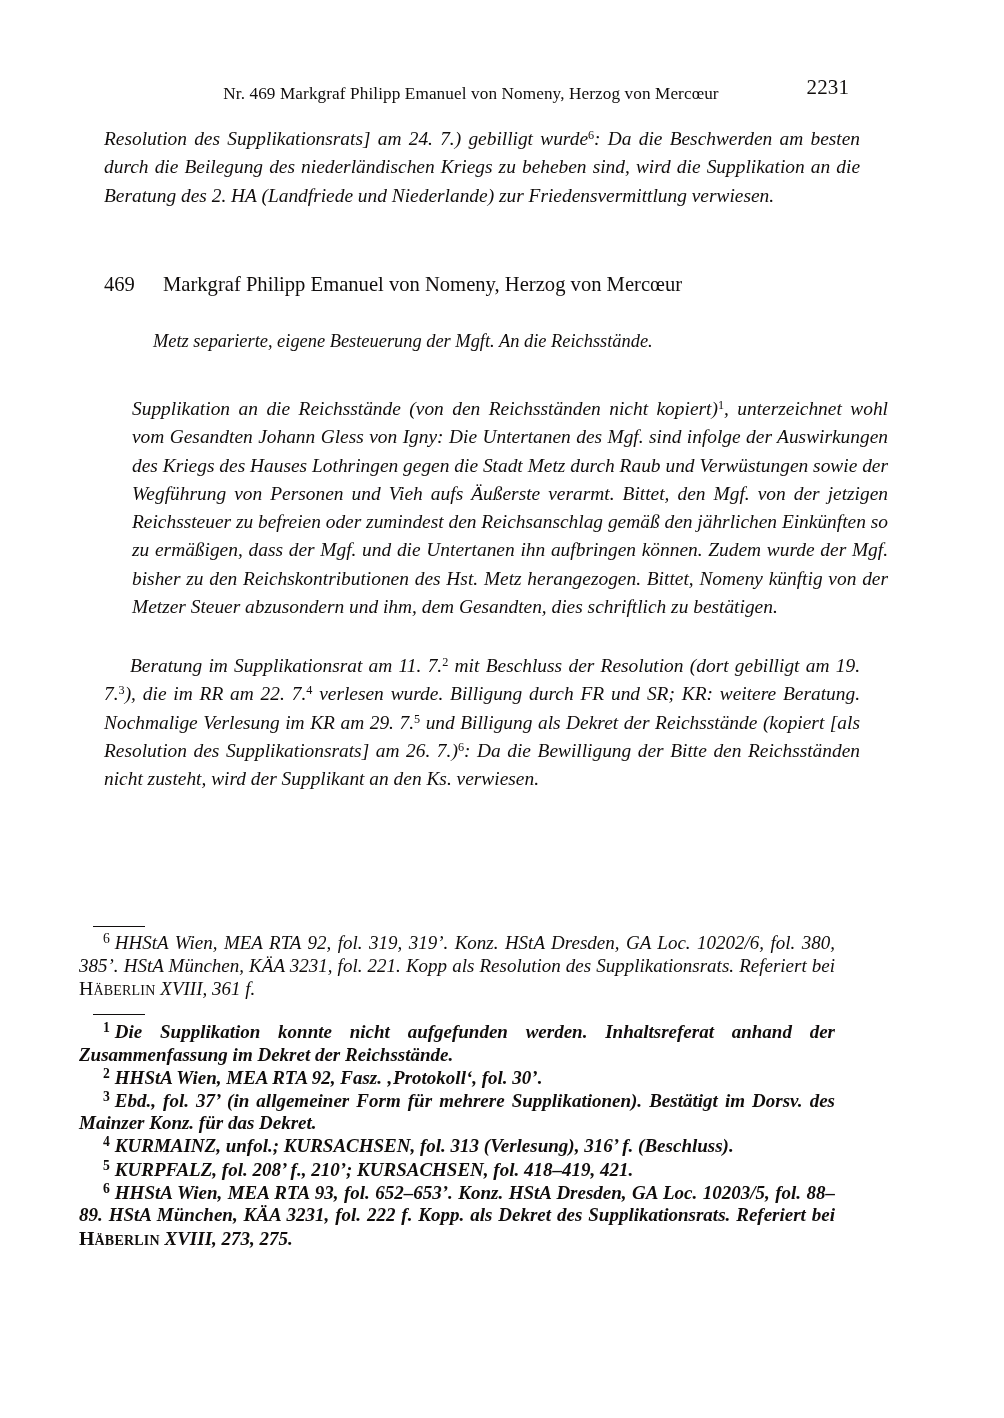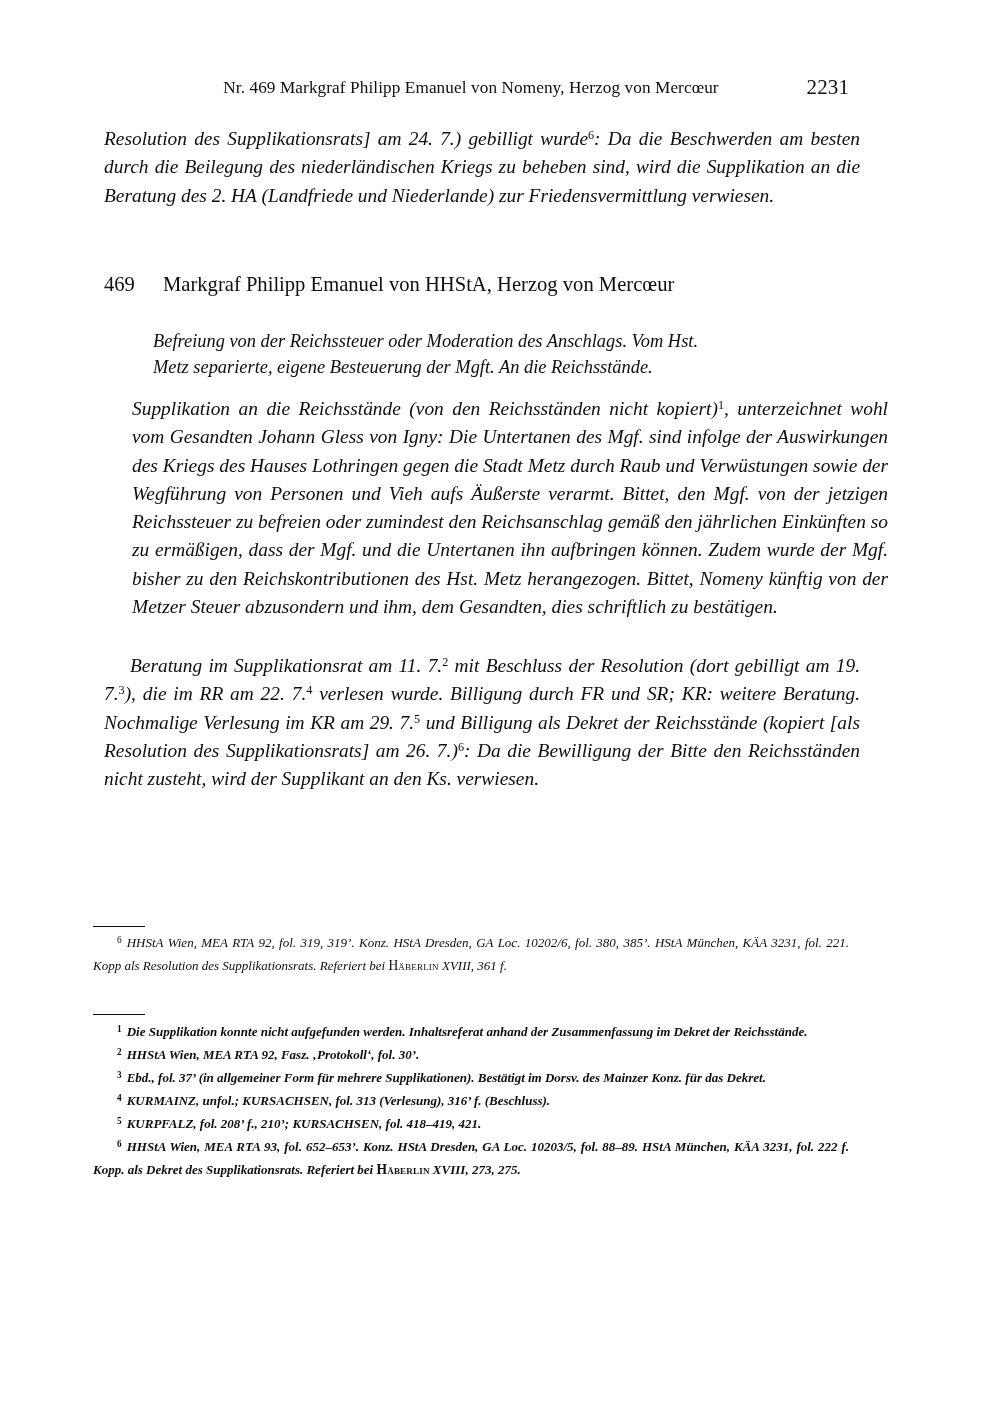--- a/index.html
+++ b/index.html
@@ -22,21 +22,21 @@
   }
 
   
   .running-head {
     position: absolute;
     left: 93px;
     top: 78px;
     width: 756px;
     height: 26px;
     display: flex;
-    align-items: flex-start;
+    align-items: flex-end;
     justify-content: center;
     font-size: 17.2px;
     letter-spacing: 0.1px;
   }
   .running-head .rh-title {
     white-space: nowrap;
   }
   .running-head .rh-folio {
     position: absolute;
     right: 0;
@@ -111,24 +111,24 @@
     left: 93px;
     width: 52px;
     height: 0;
     border-top: 1.3px solid #100d0c;
   }
   .fn-rule-1 { top: 926px; }
   .fn-rule-2 { top: 1014px; }
 
   .fnblock {
     position: absolute;
-    left: 93px;
+    left: 79px;
     width: 756px;
     font-style: italic;
-    font-size: 13px;
+    font-size: 19px;
     line-height: 22.6px;
     text-align: justify;
   }
   .fnblock-1 { top: 932px; }
   .fnblock-2 { top: 1021px; font-weight: bold; }
 
   .fn {
     margin: 0;
     text-indent: 24px;
     text-align: justify;
@@ -162,25 +162,24 @@
   </div>
 
   <div class="col lead-para">
     <p class="body-italic">
       <span>Resolution des Supplikationsrats] am 24. 7.) gebilligt wurde</span><sup class="sup-up">6</sup><span>: Da die Beschwerden am besten durch die Beilegung des niederländischen Kriegs zu beheben sind, wird die Supplikation an die Beratung des 2. HA (Landfriede und Niederlande) zur Friedensvermittlung verwiesen.</span>
     </p>
   </div>
 
   <div class="col section-head">
     <span class="num">469</span>
-    <span class="ttl">Markgraf Philipp Emanuel von HHStA, Herzog von Mercœur</span>
+    <span class="ttl">Markgraf Philipp Emanuel von Nomeny, Herzog von Mercœur</span>
   </div>
 
   <div class="regest" style="position:absolute;">
-    <p>Befreiung von der Reichssteuer oder Moderation des Anschlags. Vom Hst.</p>
     <p class="last">Metz separierte, eigene Besteuerung der Mgft. An die Reichsstände.</p>
   </div>
 
   <div class="col para-1">
     <p class="body-italic">
       <span>Supplikation an die Reichsstände (von den Reichsständen nicht kopiert)</span><sup class="sup-up">1</sup><span>, unterzeichnet wohl vom Gesandten Johann Gless von Igny: Die Untertanen des Mgf. sind infolge der Auswirkungen des Kriegs des Hauses Lothringen gegen die Stadt Metz durch Raub und Verwüstungen sowie der Wegführung von Personen und Vieh aufs Äußerste verarmt. Bittet, den Mgf. von der jetzigen Reichssteuer zu befreien oder zumindest den Reichsanschlag gemäß den jährlichen Einkünften so zu ermäßigen, dass der Mgf. und die Untertanen ihn aufbringen können. Zudem wurde der Mgf. bisher zu den Reichskontributionen des Hst. Metz herangezogen. Bittet, Nomeny künftig von der Metzer Steuer abzusondern und ihm, dem Gesandten, dies schriftlich zu bestätigen.</span>
     </p>
   </div>
 
   <div class="col para-2">

